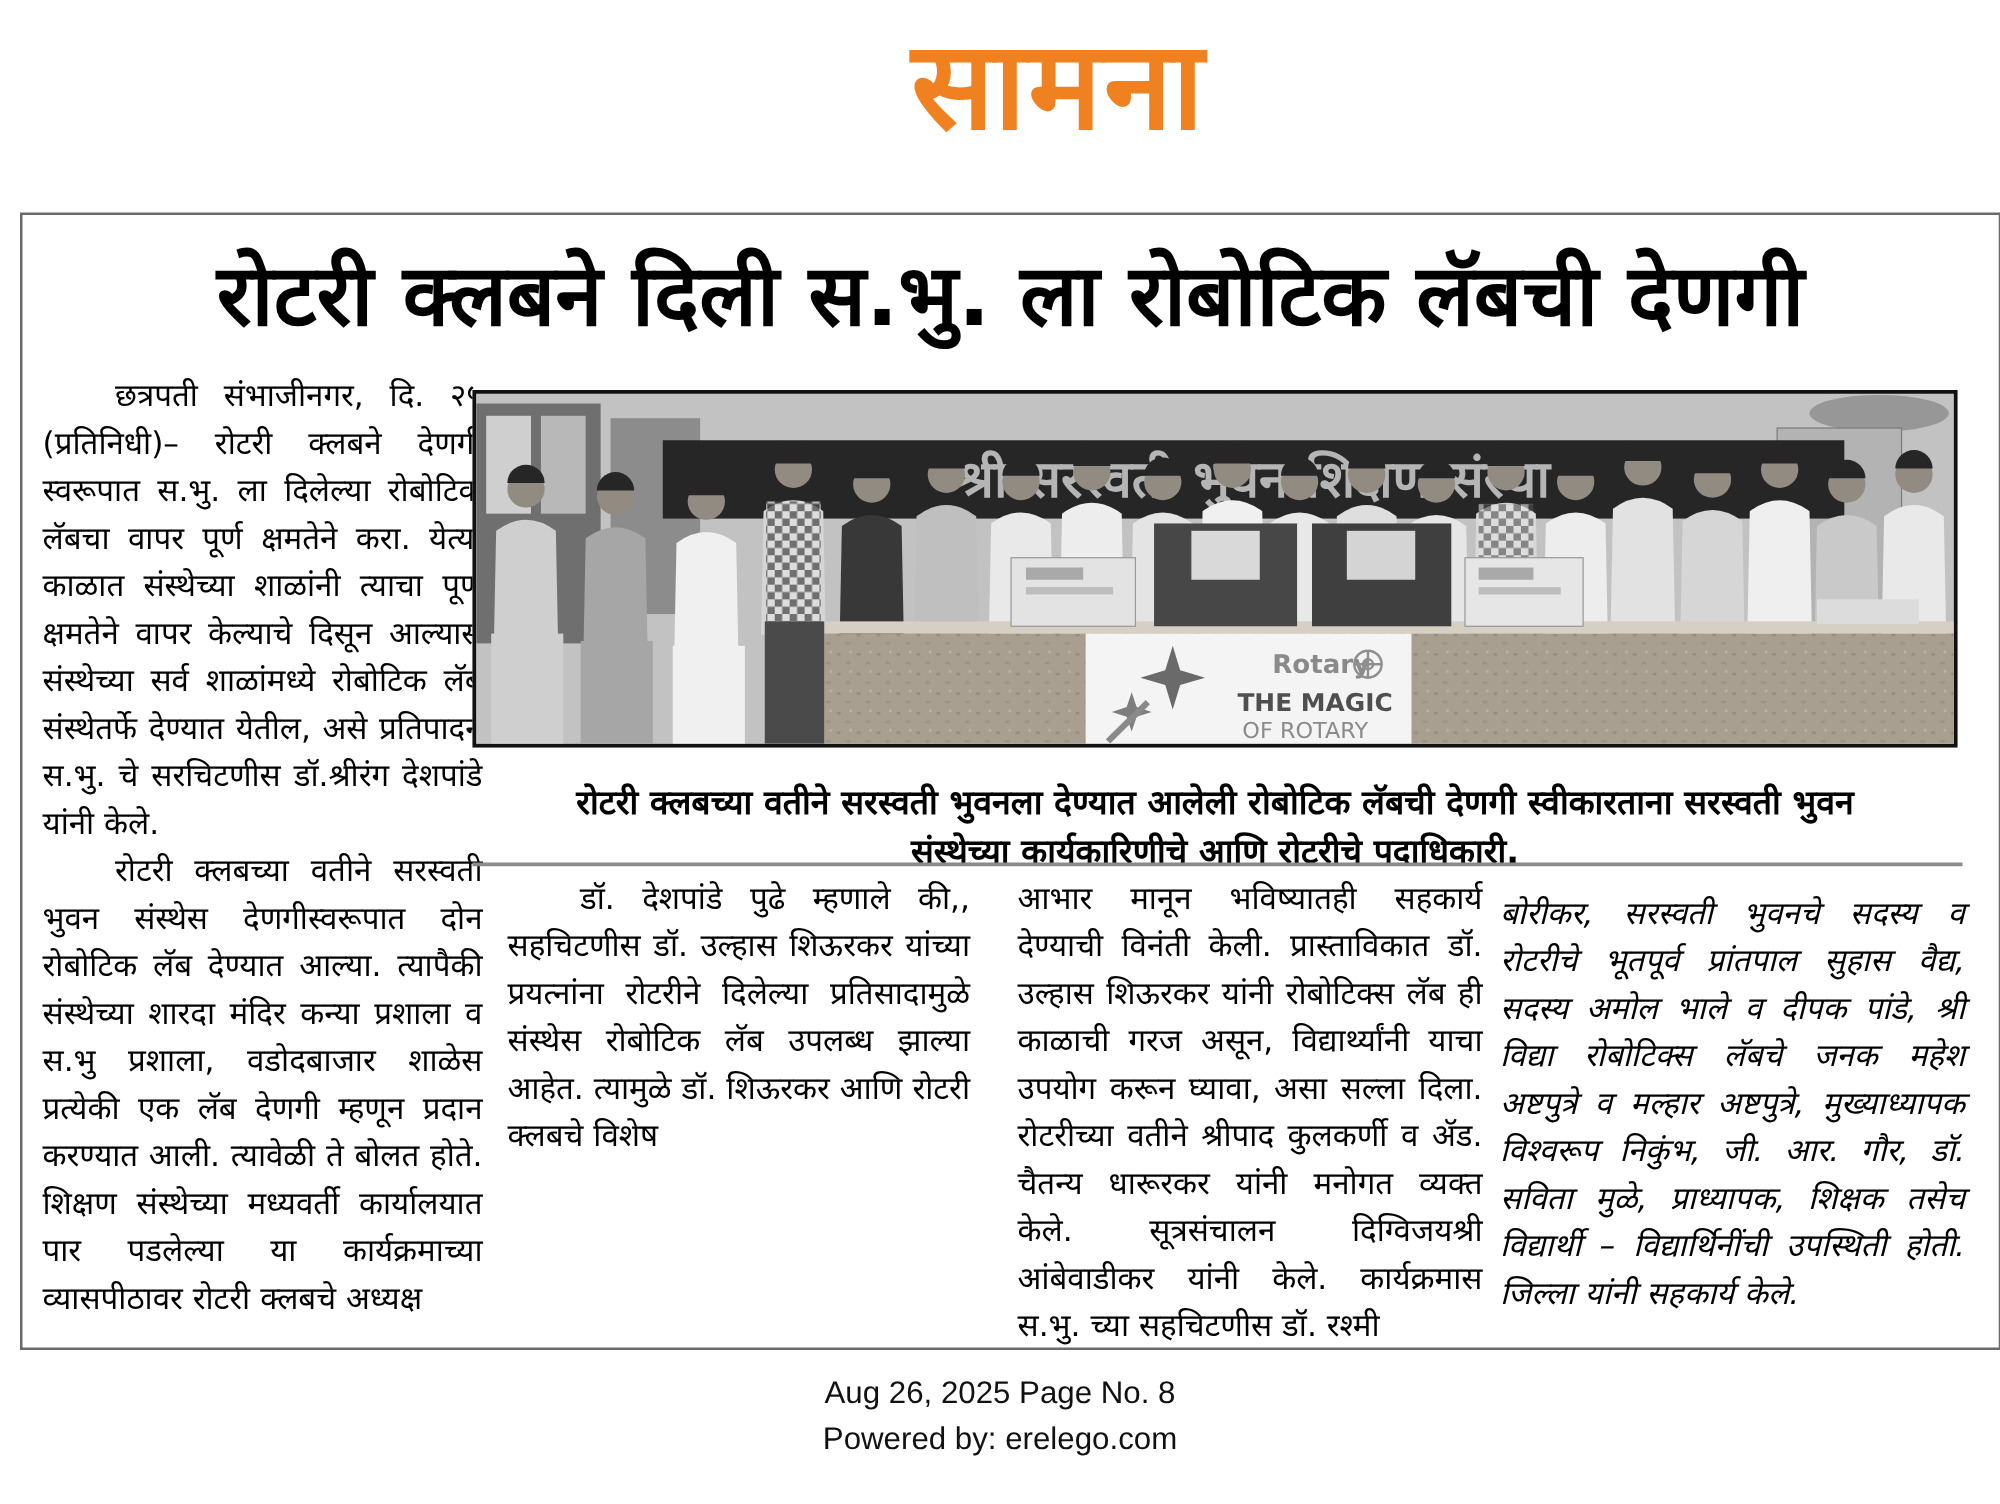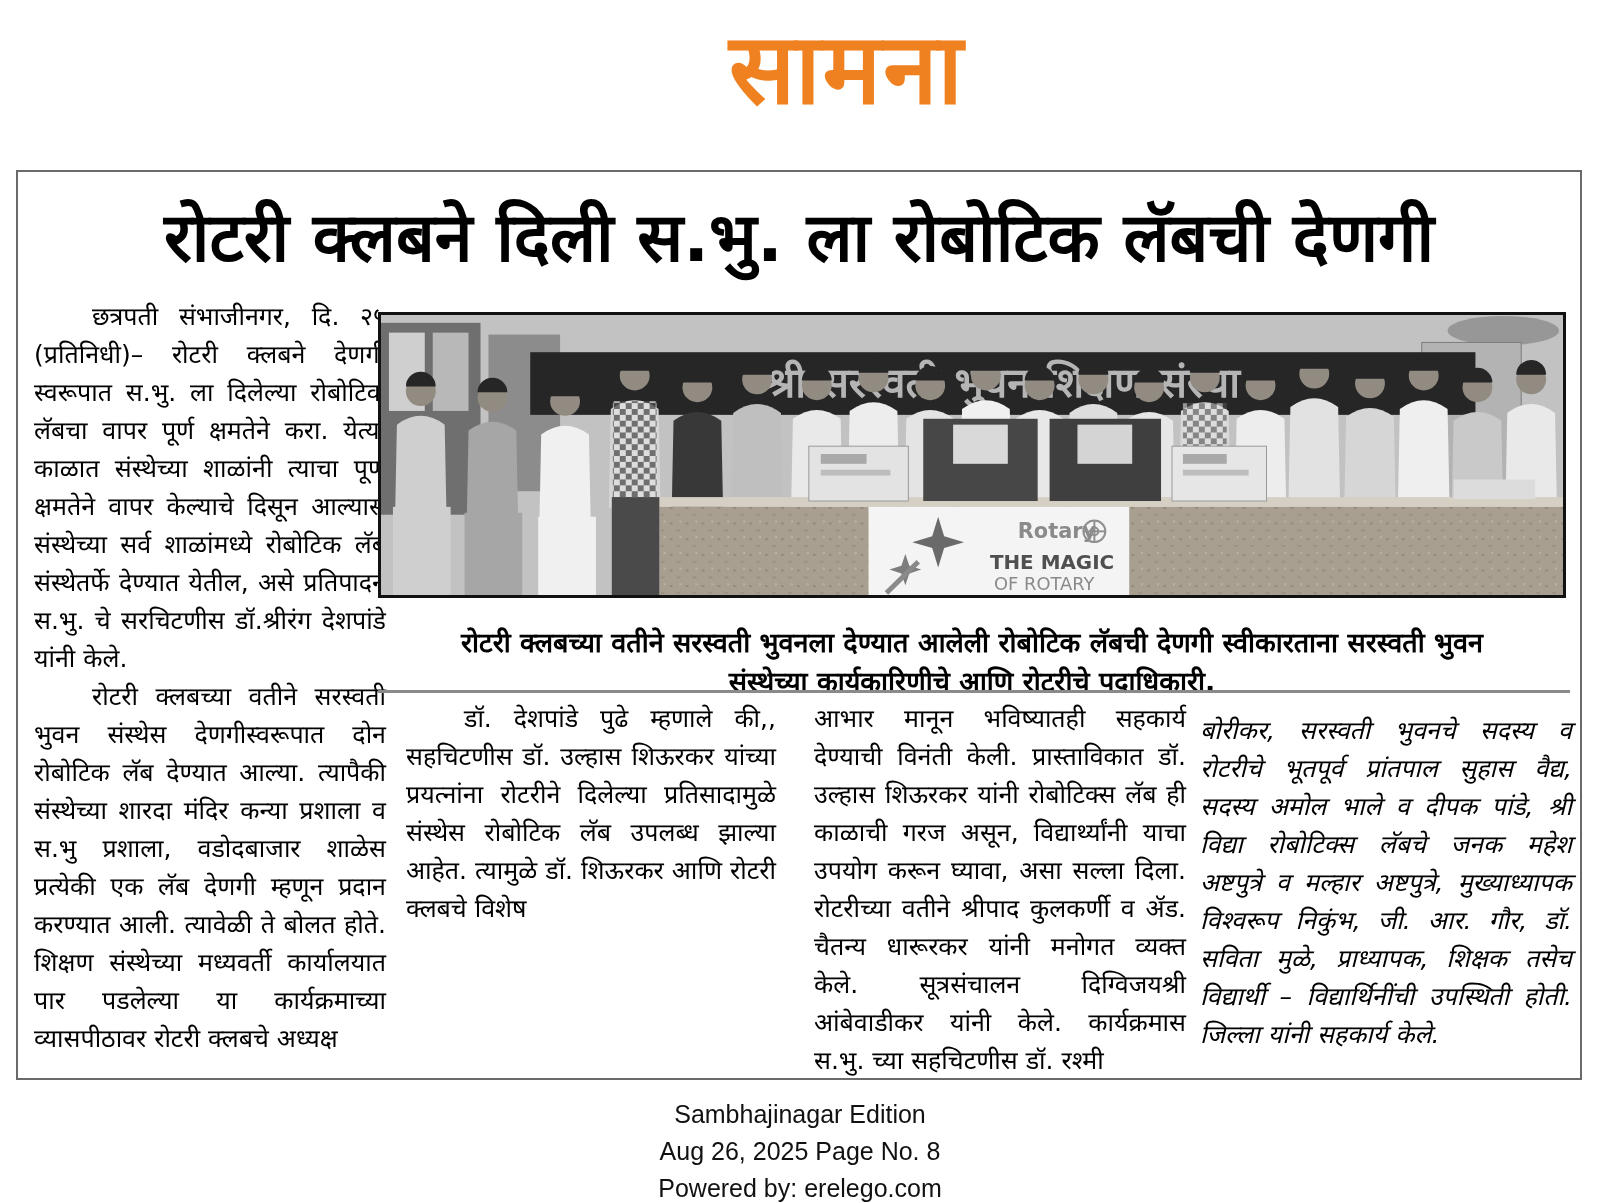--- a/index.html
+++ b/index.html
@@ -8,21 +8,21 @@
     font-family:"DejaVu Sans", sans-serif; color:#000; overflow:hidden;
   }
   .masthead {
     position:absolute; top:14px; left:0; width:100%; text-align:center;
     font-size:98px; line-height:110px; font-weight:800; color:#f08121;
     letter-spacing:2px;
     margin-left:47px;
   }
   .article-box {
     position:absolute; left:16px; top:170px; width:1562px; height:906px;
-    border:2px solid #6a6a6a; background:#fff;
+    border:2px solid #6a6a6a; background:#fff;padding-left:19px;
   }
   .headline {
     position:absolute; top:18px; left:0; width:100%; text-align:center;
     font-size:68px; line-height:96px; font-weight:700; color:#000;
     white-space:nowrap;
   }
   .bodytext { font-size:25px; line-height:38px; text-align:justify; }
   .bodytext p { margin:0; }
   .bodytext p.indent { text-indent:58px; }
   .col1 { position:absolute; left:16px;  top:126px; width:352px; }
@@ -176,18 +176,17 @@
       <p>आभार मानून भविष्यातही सहकार्य देण्याची विनंती केली. प्रास्ताविकात डॉ. उल्हास शिऊरकर यांनी रोबोटिक्स लॅब ही काळाची गरज असून, विद्यार्थ्यांनी याचा उपयोग करून घ्यावा, असा सल्ला दिला. रोटरीच्या वतीने श्रीपाद कुलकर्णी व ॲड. चैतन्य धारूरकर यांनी मनोगत व्यक्त केले. सूत्रसंचालन दिग्विजयश्री आंबेवाडीकर यांनी केले. कार्यक्रमास स.भु. च्या सहचिटणीस डॉ. रश्मी</p>
     </div>
 
     <div class="col4 bodytext">
       <p>बोरीकर, सरस्वती भुवनचे सदस्य व रोटरीचे भूतपूर्व प्रांतपाल सुहास वैद्य, सदस्य अमोल भाले व दीपक पांडे, श्री विद्या रोबोटिक्स लॅबचे जनक महेश अष्टपुत्रे व मल्हार अष्टपुत्रे, मुख्याध्यापक विश्वरूप निकुंभ, जी. आर. गौर, डॉ. सविता मुळे, प्राध्यापक, शिक्षक तसेच विद्यार्थी – विद्यार्थिनींची उपस्थिती होती. जिल्ला यांनी सहकार्य केले.</p>
     </div>
 
   </div>
 
   <div class="footer">
-    <div>Sambhajinagar Edition</div>
     <div>Aug 26, 2025 Page No. 8</div>
     <div>Powered by: erelego.com</div>
   </div>
 
 </div>
 
 </body></html>

